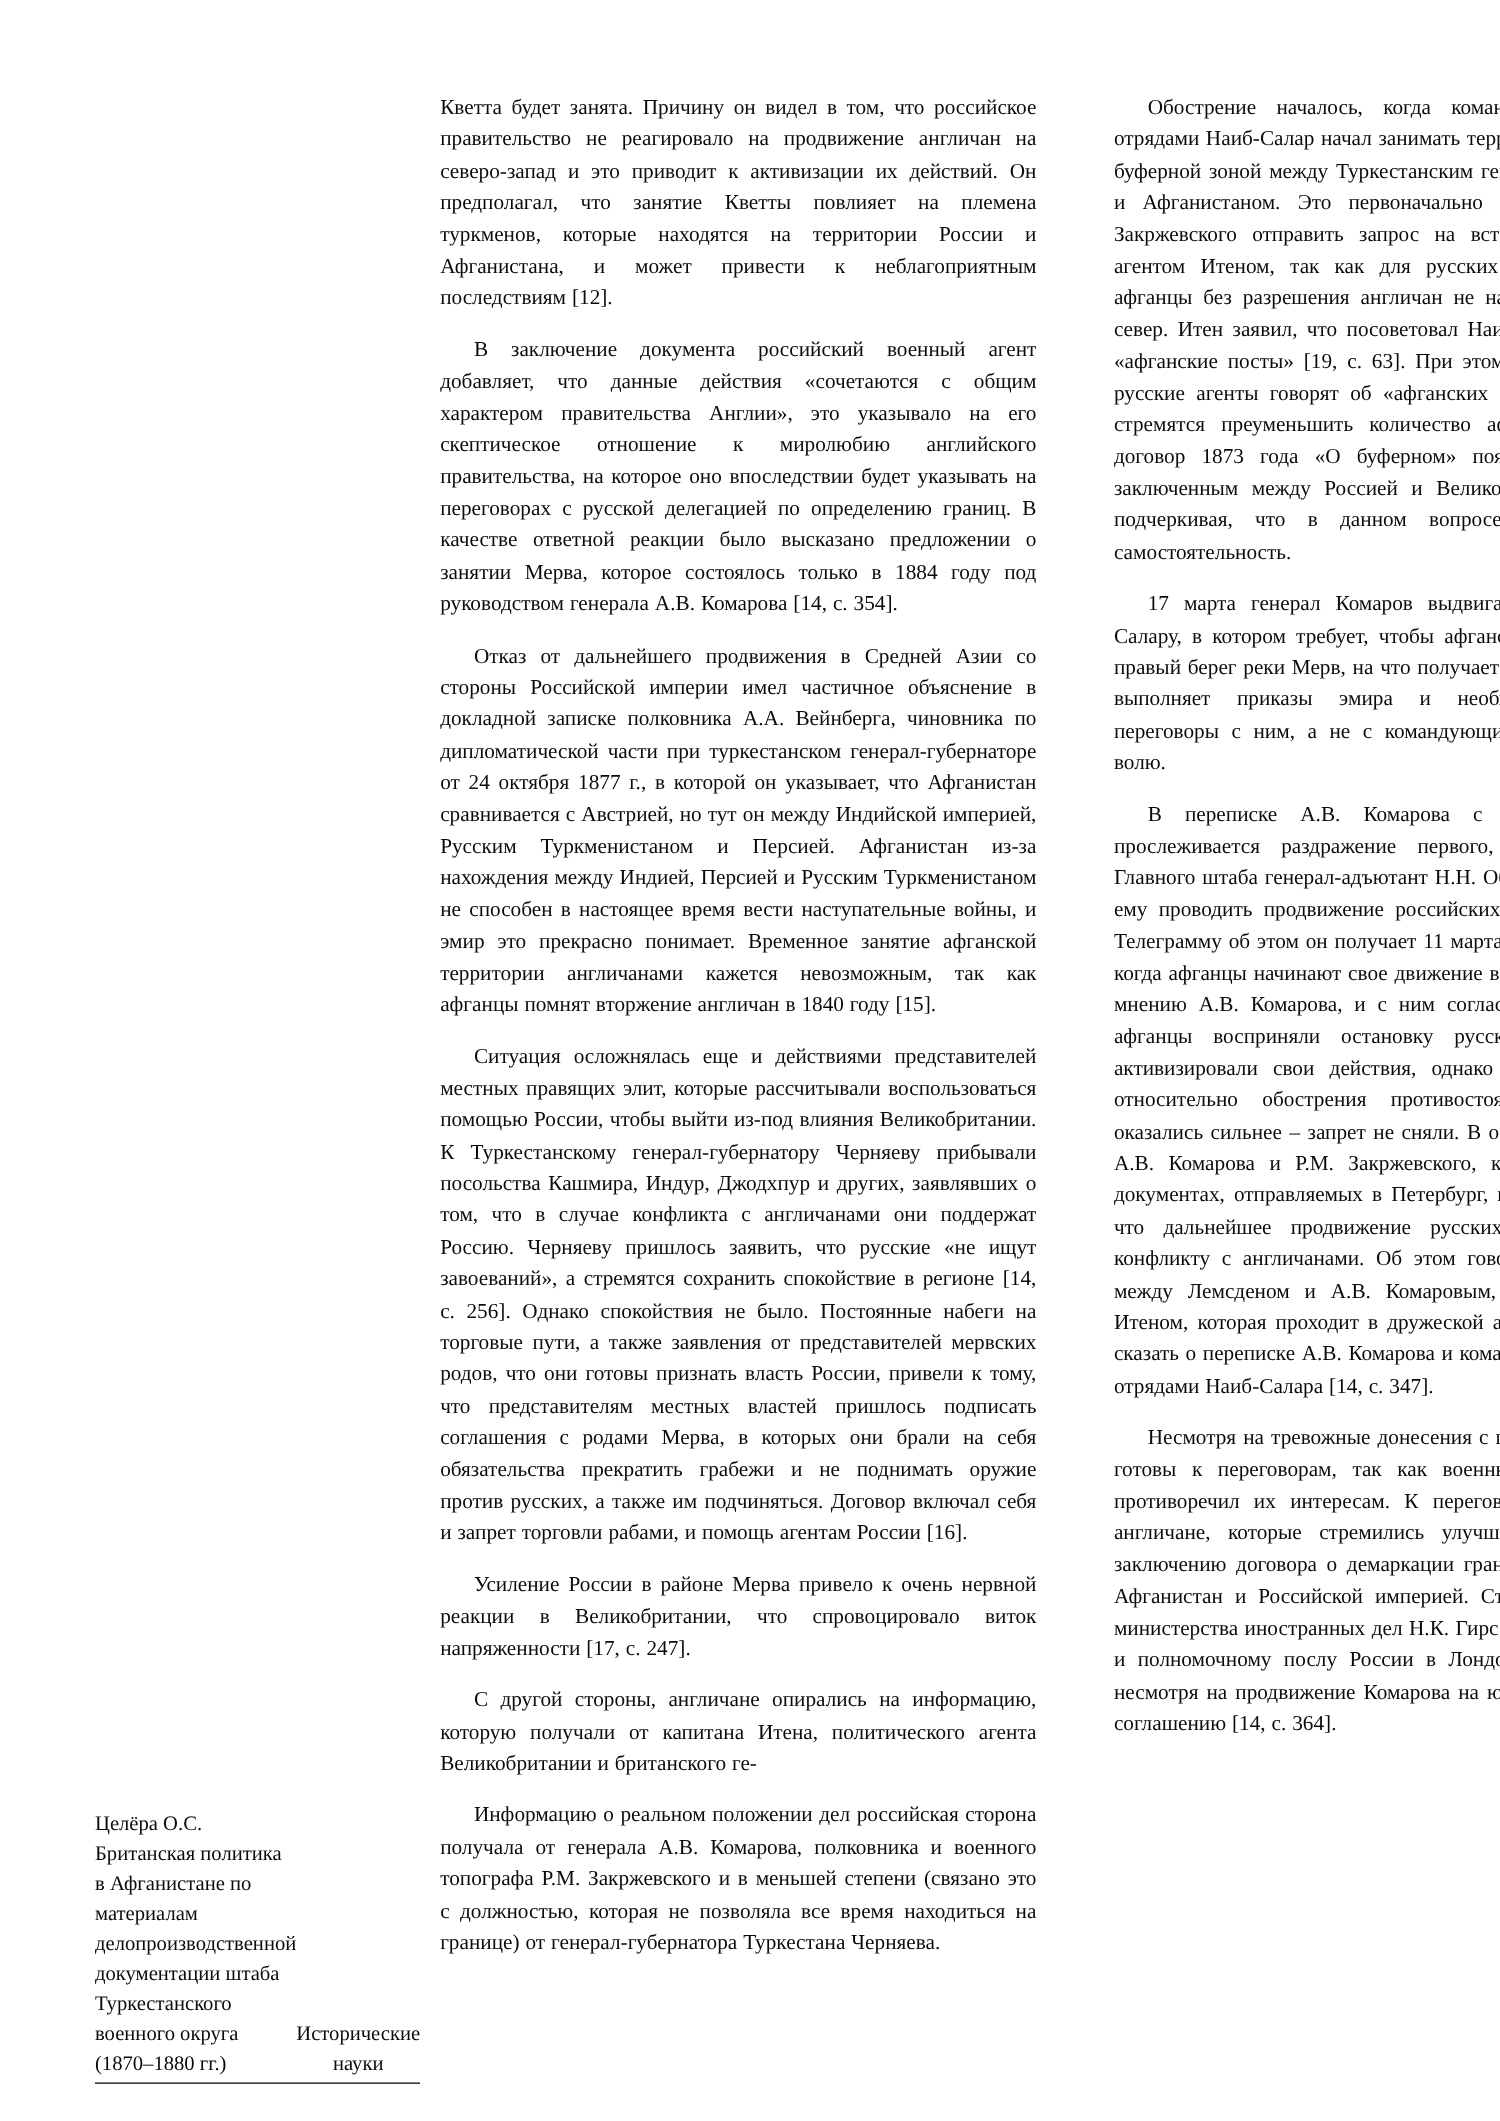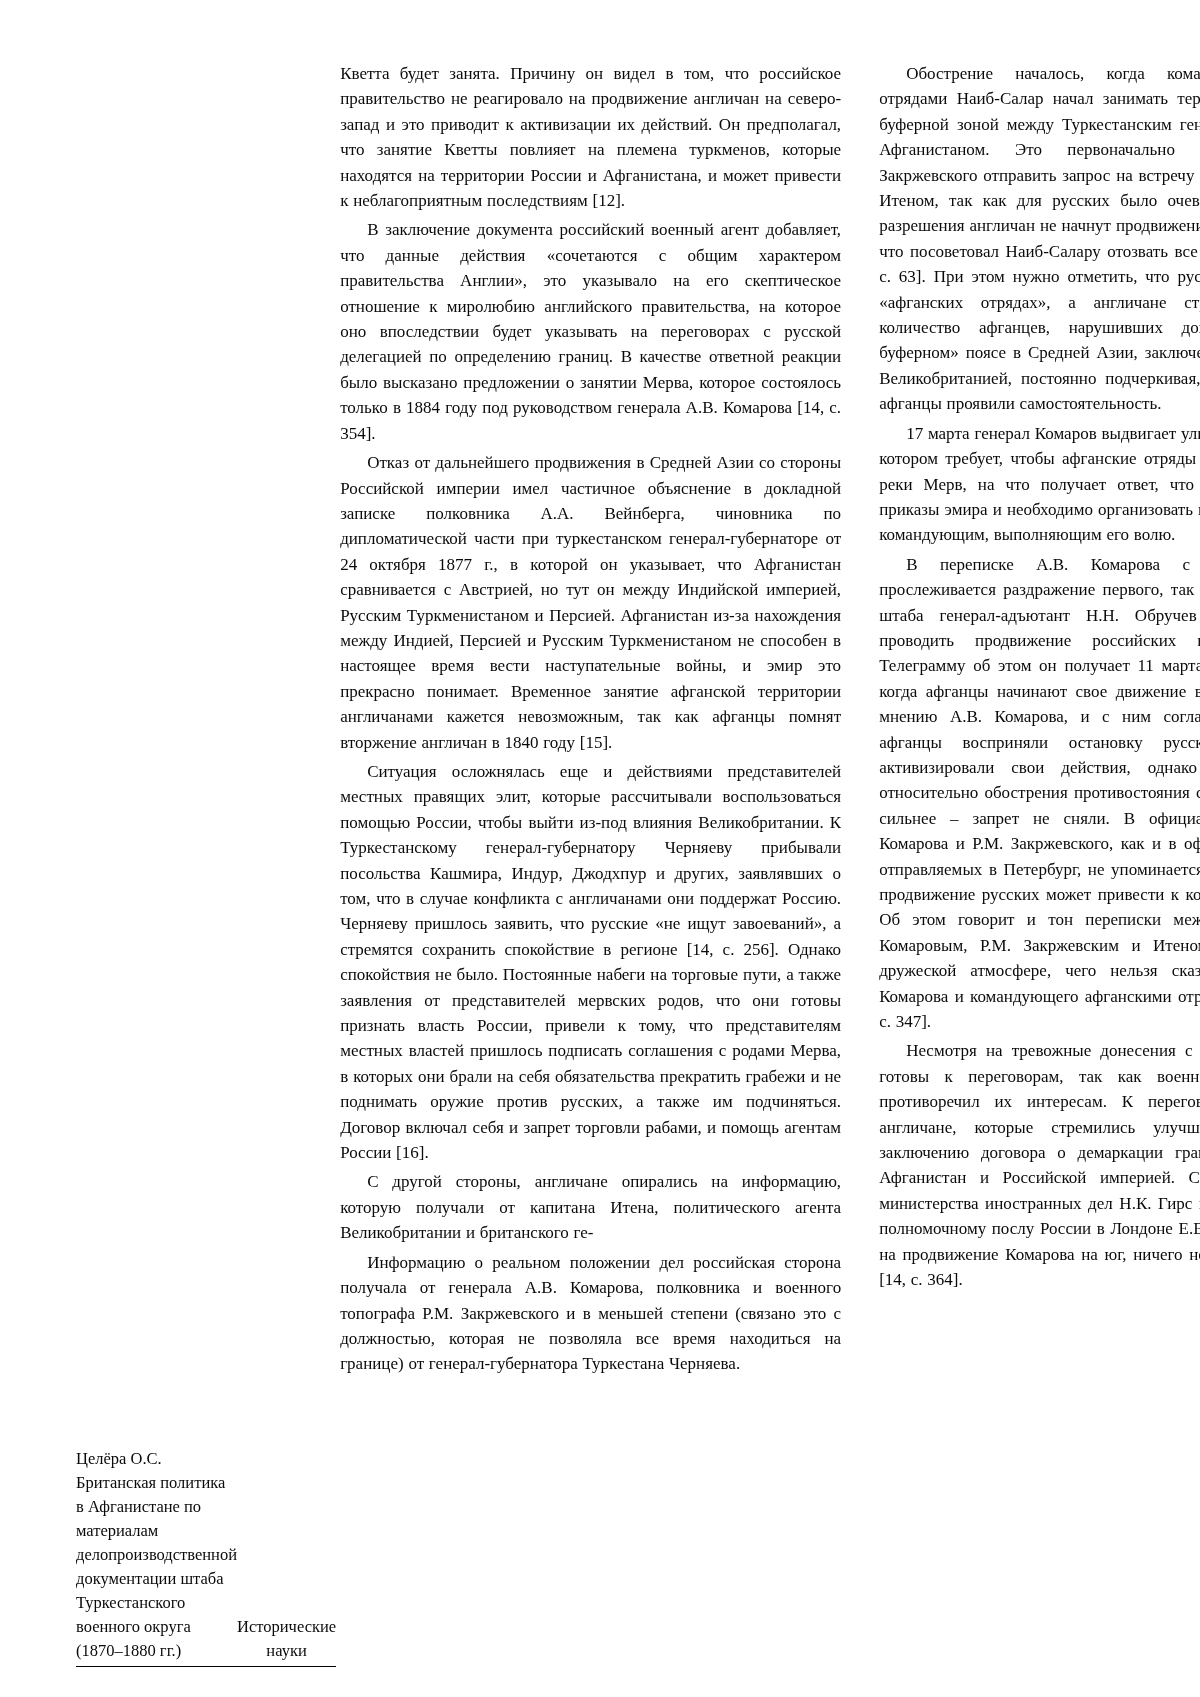--- a/index.html
+++ b/index.html
@@ -44,21 +44,21 @@
   .column {
     width: 509px;
     text-align: justify;
     font-size: 17px;
     line-height: 25.4px;
     hyphens: auto;
     -webkit-hyphens: auto;
     word-spacing: 0.5px;
   }
   .column p.para {
-    margin: 4px;
+    margin: 16px;
     text-indent: 27px;
   }
   .column p.para.no-indent {
     text-indent: 0;
   }
   
   .footer {
     border-top: 1.5px solid #000;
     margin-top: 6px;
     padding-top: 5px;
@@ -83,20 +83,21 @@
       <div>науки</div>
     </div>
   </div>
 
   <div class="main">
     <div class="column">
         <p class="para no-indent">Кветта будет занята. Причину он видел в том, что российское правительство не реагировало на продвижение англичан на северо-запад и это приводит к активизации их действий. Он предполагал, что занятие Кветты повлияет на племена туркменов, которые находятся на территории России и Афганистана, и может привести к неблагоприятным последствиям [12].</p>
         <p class="para">В заключение документа российский военный агент добавляет, что данные действия «сочетаются с общим характером правительства Англии», это указывало на его скептическое отношение к миролюбию английского правительства, на которое оно впоследствии будет указывать на переговорах с русской делегацией по определению границ. В качестве ответной реакции было высказано предложении о занятии Мерва, которое состоялось только в 1884 году под руководством генерала А.В. Комарова [14, с. 354].</p>
         <p class="para">Отказ от дальнейшего продвижения в Средней Азии со стороны Российской империи имел частичное объяснение в докладной записке полковника А.А. Вейнберга, чиновника по дипломатической части при туркестанском генерал-губернаторе от 24 октября 1877 г., в которой он указывает, что Афганистан сравнивается с Австрией, но тут он между Индийской империей, Русским Туркменистаном и Персией. Афганистан из-за нахождения между Индией, Персией и Русским Туркменистаном не способен в настоящее время вести наступательные войны, и эмир это прекрасно понимает. Временное занятие афганской территории англичанами кажется невозможным, так как афганцы помнят вторжение англичан в 1840 году [15].</p>
         <p class="para">Ситуация осложнялась еще и действиями представителей местных правящих элит, которые рассчитывали воспользоваться помощью России, чтобы выйти из-под влияния Великобритании. К Туркестанскому генерал-губернатору Черняеву прибывали посольства Кашмира, Индур, Джодхпур и других, заявлявших о том, что в случае конфликта с англичанами они поддержат Россию. Черняеву пришлось заявить, что русские «не ищут завоеваний», а стремятся сохранить спокойствие в регионе [14, с. 256]. Однако спокойствия не было. Постоянные набеги на торговые пути, а также заявления от представителей мервских родов, что они готовы признать власть России, привели к тому, что представителям местных властей пришлось подписать соглашения с родами Мерва, в которых они брали на себя обязательства прекратить грабежи и не поднимать оружие против русских, а также им подчиняться. Договор включал себя и запрет торговли рабами, и помощь агентам России [16].</p>
+        <p class="para">Усиление России в районе Мерва привело к очень нервной реакции в Великобритании, что спровоцировало виток напряженности [17, с. 247].</p>
         <p class="para">С другой стороны, англичане опирались на информацию, которую получали от капитана Итена, политического агента Великобритании и британского ге-</p>
         <p class="para">Информацию о реальном положении дел российская сторона получала от генерала А.В. Комарова, полковника и военного топографа Р.М. Закржевского и в меньшей степени (связано это с должностью, которая не позволяла все время находиться на границе) от генерал-губернатора Туркестана Черняева.</p>
       </div>
     <div class="column">
         <p class="para">Обострение началось, когда командующий афганскими отрядами Наиб-Салар начал занимать территории, которые были буферной зоной между Туркестанским генерал-губернаторством и Афганистаном. Это первоначально вынудило полковника Закржевского отправить запрос на встречу с политическим агентом Итеном, так как для русских было очевидно, что афганцы без разрешения англичан не начнут продвижение на север. Итен заявил, что посоветовал Наиб-Салару отозвать все «афганские посты» [19, с. 63]. При этом нужно отметить, что русские агенты говорят об «афганских отрядах», а англичане стремятся преуменьшить количество афганцев, нарушивших договор 1873 года «О буферном» поясе в Средней Азии, заключенным между Россией и Великобританией, постоянно подчеркивая, что в данном вопросе афганцы проявили самостоятельность.</p>
         <p class="para">17 марта генерал Комаров выдвигает ультиматум Наиб-Салару, в котором требует, чтобы афганские отряды покинули правый берег реки Мерв, на что получает ответ, что Наиб-Салар выполняет приказы эмира и необходимо организовать переговоры с ним, а не с командующим, выполняющим его волю.</p>
         <p class="para">В переписке А.В. Комарова с Наиб-Саларом четко прослеживается раздражение первого, так как начальник Главного штаба генерал-адъютант Н.Н. Обручев прямо запретил ему проводить продвижение российских войск в Афганистан. Телеграмму об этом он получает 11 марта, как раз в тот момент, когда афганцы начинают свое движение в нейтральную зону. По мнению А.В. Комарова, и с ним согласен Р.М. Закржевский, афганцы восприняли остановку русских как слабость и активизировали свои действия, однако опасения Петербурга относительно обострения противостояния с англичанами оказались сильнее – запрет не сняли. В официальной переписке А.В. Комарова и Р.М. Закржевского, как и в официальных документах, отправляемых в Петербург, не упоминается о том, что дальнейшее продвижение русских может привести к конфликту с англичанами. Об этом говорит и тон переписки между Лемсденом и А.В. Комаровым, Р.М. Закржевским и Итеном, которая проходит в дружеской атмосфере, чего нельзя сказать о переписке А.В. Комарова и командующего афганскими отрядами Наиб-Салара [14, с. 347].</p>
         <p class="para">Несмотря на тревожные донесения с границы, русские были готовы к переговорам, так как военный конфликт в Азии противоречил их интересам. К переговорам готовы были и англичане, которые стремились улучшить свои позиции к заключению договора о демаркации границы между Эмиратом Афганистан и Российской империей. Статс-секретарь и глава министерства иностранных дел Н.К. Гирс пишет чрезвычайному и полномочному послу России в Лондоне Е.Е. Стаалю, что, несмотря на продвижение Комарова на юг, ничего не помешает соглашению [14, с. 364].</p>
       </div>
   </div>

